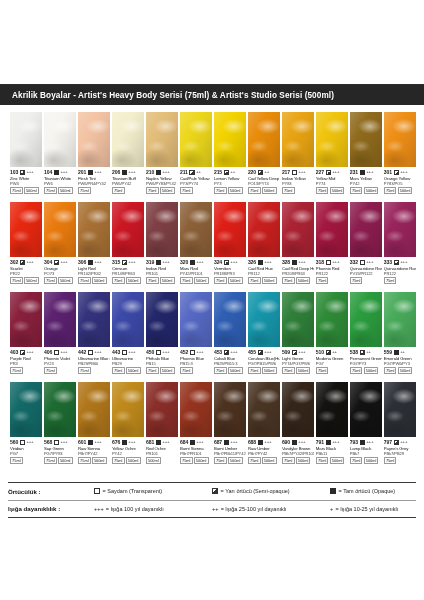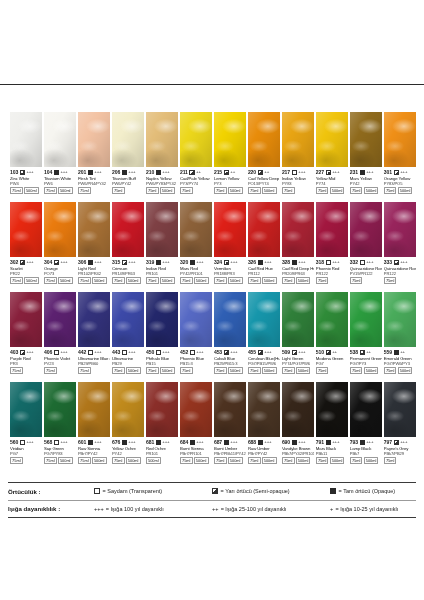--- a/index.html
+++ b/index.html
@@ -74,20 +74,23 @@
   .lsym.o{background:#2a2a2a;border:.7px solid #2a2a2a;}
   .lsym.txt{width:auto;height:auto;border:0;background:none;font-size:5.5px;color:#222;}
 </style>
 </head>
 <body>
 
 <div class="page">
 
   <div class="top-rule"></div>
 
+  <div class="header-bar">
+    <div class="header-title">Akrilik Boyalar - Artist's Heavy Body Serisi (75ml) &amp; Artist's Studio Serisi (500ml)</div>
+  </div>
 
   <div class="grid">
       <div class="row">
         <div class="cell">
           <div class="chip" style="background: rgb(239, 239, 236);">
             <div class="sheen"></div>
           </div>
           <div class="meta">
             <div class="meta-top">
               <span class="code">103</span>

